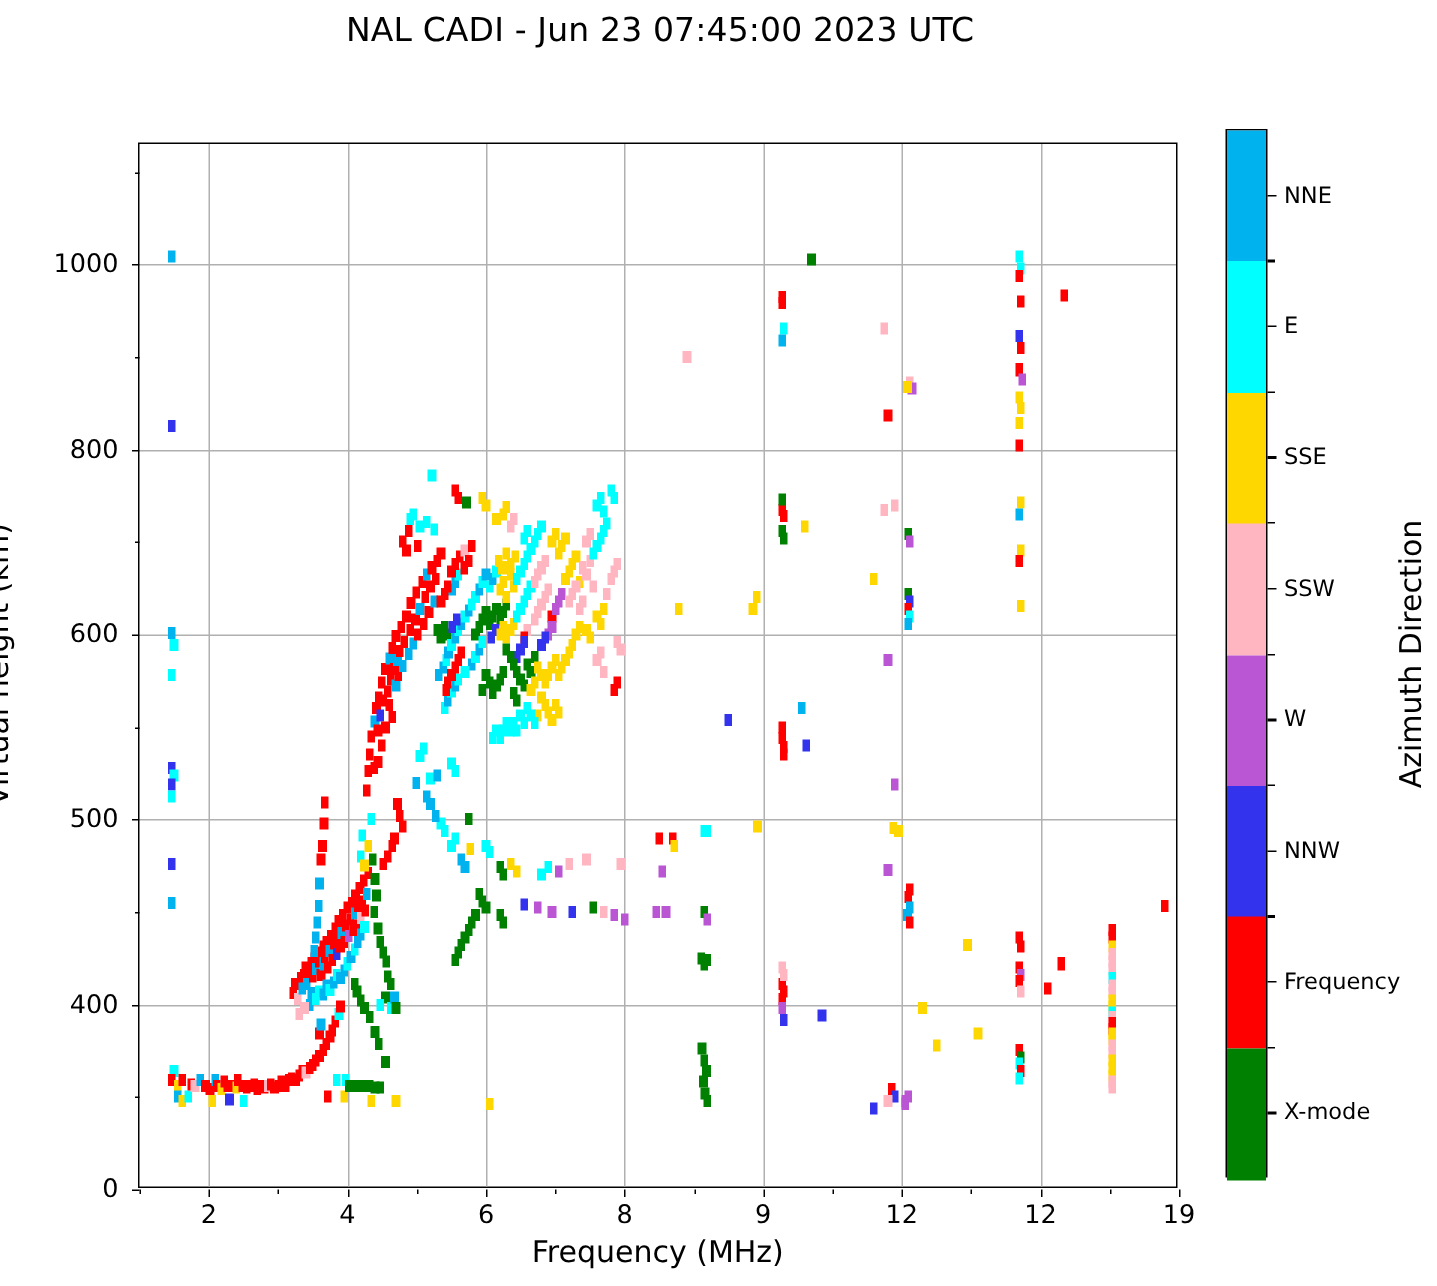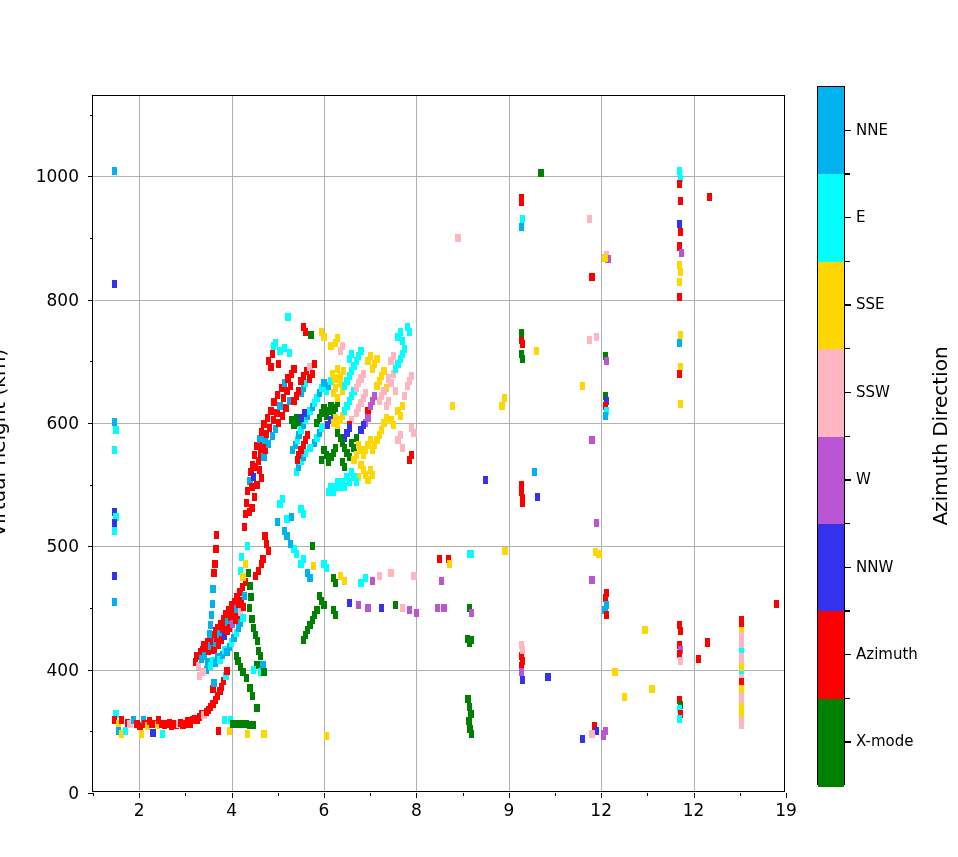--- a/index.html
+++ b/index.html
@@ -52,20 +52,21 @@
     position:absolute;left:940px;top:436px;font-size:20px;color:#000;
     transform:translate(-50%,-50%) rotate(-90deg);transform-origin:center center;
     white-space:nowrap;
   }
 </style>
 </head>
 <body>
 
 <div id="root">
 
+  <div id="title">NAL CADI - Jun 23 07:45:00 2023 UTC</div>
 
   <div id="plot">
     <div id="gridlayer">
         <div class="gl-v" style="left: 46.2px;"></div>
         <div class="gl-v" style="left: 138.6px;"></div>
         <div class="gl-v" style="left: 231px;"></div>
         <div class="gl-v" style="left: 323.4px;"></div>
         <div class="gl-v" style="left: 415.8px;"></div>
         <div class="gl-v" style="left: 508.2px;"></div>
         <div class="gl-v" style="left: 600.6px;"></div>
@@ -789,20 +790,21 @@
       <div class="ytick minor" style="top: 635.3px;"></div>
       <div class="ytick minor" style="top: 512px;"></div>
       <div class="ytick minor" style="top: 388.6px;"></div>
       <div class="ytick minor" style="top: 265.2px;"></div>
       <div class="ytick minor" style="top: 141.9px;"></div>
       <div class="ytick minor" style="top: 18.5px;"></div>
     </div>
 
   <div id="axis-decor"></div>
 
+  <div id="xaxis-title">Frequency (MHz)</div>
   <div id="yaxis-title">Virtual height (km)</div>
 
   <div id="cbar">
       <div class="cseg" style="top: 0px; height: 87.88px; background: rgb(0, 178, 238);"></div>
       <div class="cseg" style="top: 87.38px; height: 87.88px; background: rgb(0, 255, 255);"></div>
       <div class="cseg" style="top: 174.75px; height: 87.88px; background: rgb(255, 215, 0);"></div>
       <div class="cseg" style="top: 262.13px; height: 87.88px; background: rgb(255, 182, 193);"></div>
       <div class="cseg" style="top: 349.5px; height: 87.88px; background: rgb(186, 85, 211);"></div>
       <div class="cseg" style="top: 436.88px; height: 87.88px; background: rgb(51, 51, 238);"></div>
       <div class="cseg" style="top: 524.25px; height: 87.88px; background: rgb(255, 0, 0);"></div>
@@ -815,21 +817,21 @@
       <div class="clab" style="top: 217.1px;">E</div>
       <div class="ctick" style="top: 304.4px;"></div>
       <div class="clab" style="top: 304.4px;">SSE</div>
       <div class="ctick" style="top: 391.8px;"></div>
       <div class="clab" style="top: 391.8px;">SSW</div>
       <div class="ctick" style="top: 479.2px;"></div>
       <div class="clab" style="top: 479.2px;">W</div>
       <div class="ctick" style="top: 566.6px;"></div>
       <div class="clab" style="top: 566.6px;">NNW</div>
       <div class="ctick" style="top: 653.9px;"></div>
-      <div class="clab" style="top: 653.9px;">Azimuth</div>
+      <div class="clab" style="top: 653.9px;">Frequency</div>
       <div class="ctick" style="top: 741.3px;"></div>
       <div class="clab" style="top: 741.3px;">X-mode</div>
       <div class="ctick" style="top: 173.4px; width: 5px;"></div>
       <div class="ctick" style="top: 260.8px; width: 5px;"></div>
       <div class="ctick" style="top: 348.1px; width: 5px;"></div>
       <div class="ctick" style="top: 435.5px; width: 5px;"></div>
       <div class="ctick" style="top: 522.9px; width: 5px;"></div>
       <div class="ctick" style="top: 610.3px; width: 5px;"></div>
       <div class="ctick" style="top: 697.6px; width: 5px;"></div>
     </div>

